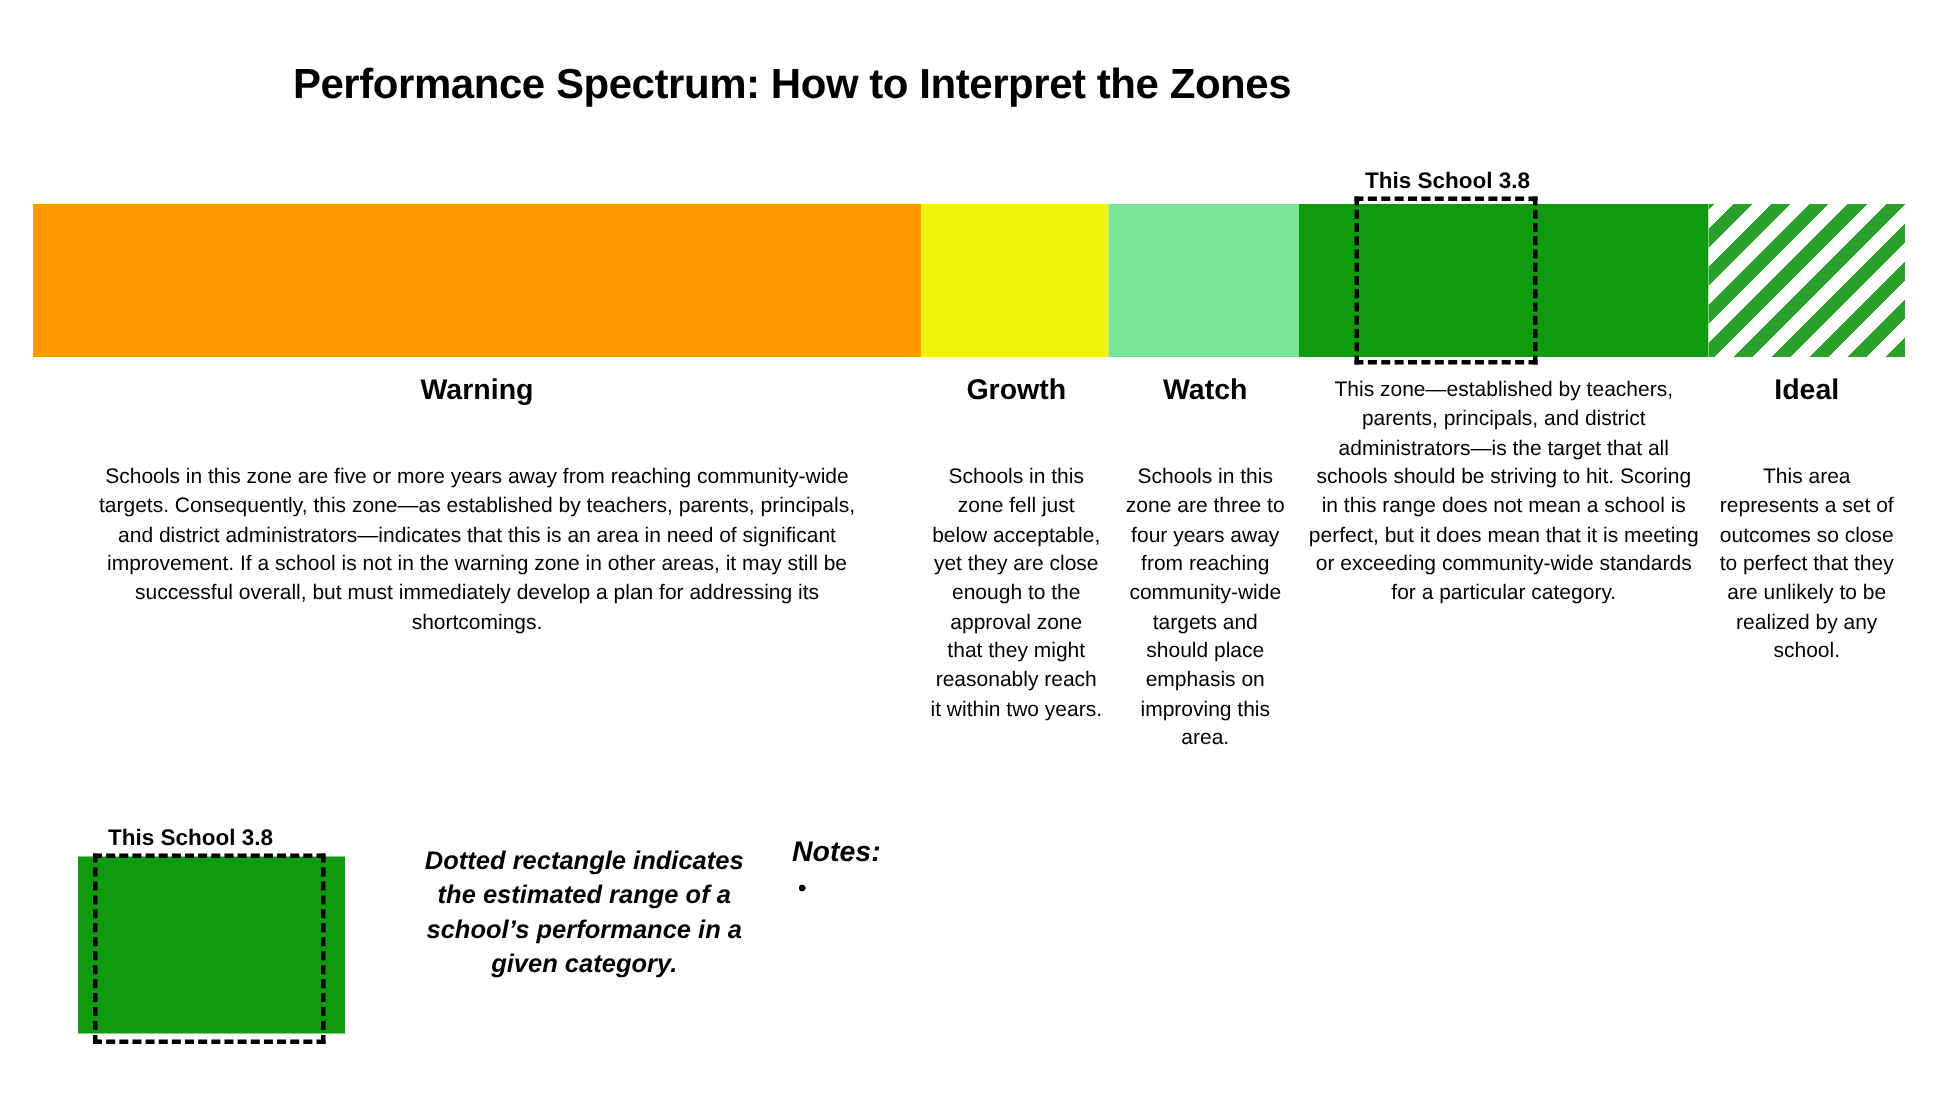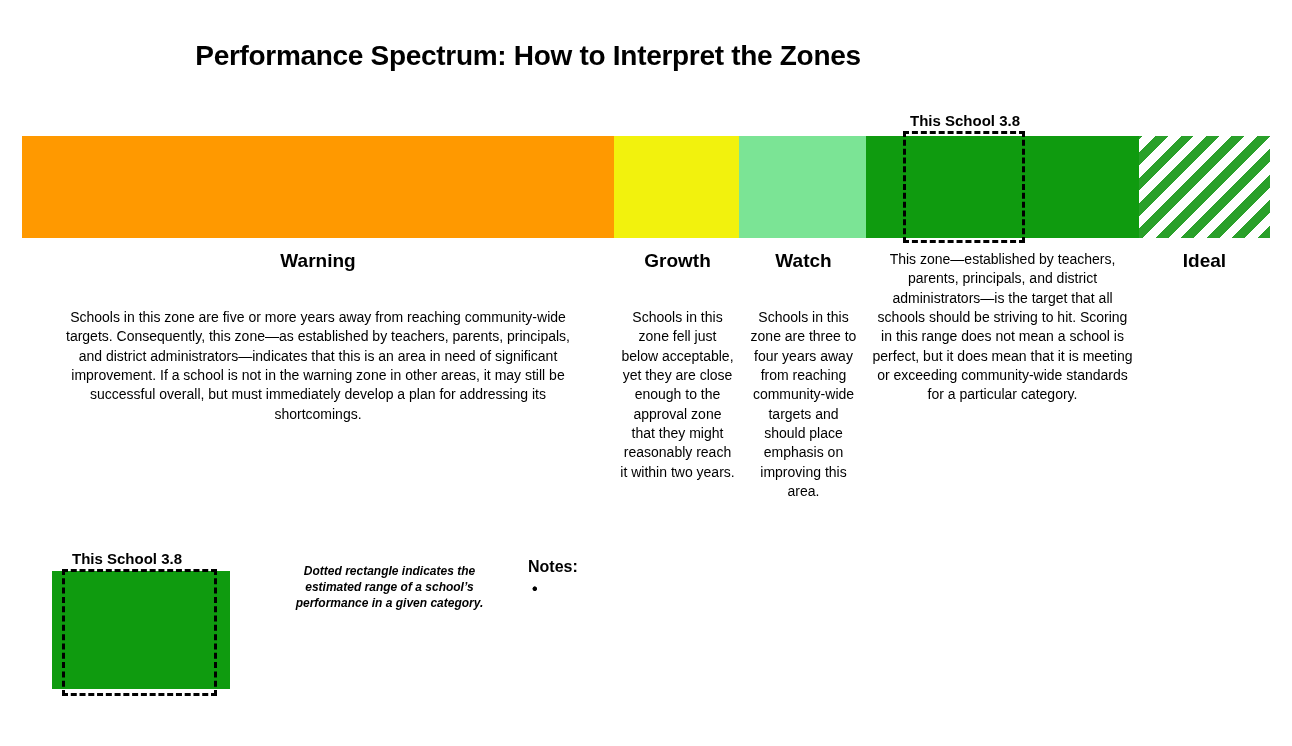--- a/index.html
+++ b/index.html
@@ -138,37 +138,38 @@
     height: 127px;
     border: 3px dashed #000000;
     box-sizing: border-box;
   }
   .legend-text {
     position: absolute;
     top: 13px;
     left: 230px;
     width: 215px;
     text-align: center;
-    font-size: 12px;
+    font-size: 17px;
     font-style: italic;
     font-weight: bold;
     line-height: 1.35;
   }
 
   
   .notes {
     position: absolute;
     top: 558px;
     left: 528px;
     width: 730px;
   }
   .notes-title {
-    font-size: 16px;
+    font-size: 19px;
     font-weight: bold;
     margin-bottom: 4px;
+    font-style: italic;
   }
   .notes-list {
     margin: 0;
     padding: 0;
     list-style: none;
   }
   .notes-list li {
     position: relative;
     padding-left: 22px;
     font-size: 16px;
@@ -216,20 +217,21 @@
     <div class="col-head">Watch</div>
     <div class="col-body">Schools in this zone are three to four years away from reaching community-wide targets and should place emphasis on improving this area.</div>
   </div>
 
   <div class="col col-approval">
     <div class="col-body">This zone—established by teachers, parents, principals, and district administrators—is the target that all schools should be striving to hit. Scoring in this range does not mean a school is perfect, but it does mean that it is meeting or exceeding community-wide standards for a particular category.</div>
   </div>
 
   <div class="col col-ideal">
     <div class="col-head">Ideal</div>
+    <div class="col-body">This area represents a set of outcomes so close to perfect that they are unlikely to be realized by any school.</div>
   </div>
 
 </div>
 
 <div class="legend">
   <div class="legend-label">This School 3.8</div>
   <div class="legend-swatch"></div>
   <div class="legend-dash"></div>
   <div class="legend-text">Dotted rectangle indicates the estimated range of a school’s performance in a given category.</div>
 </div>

